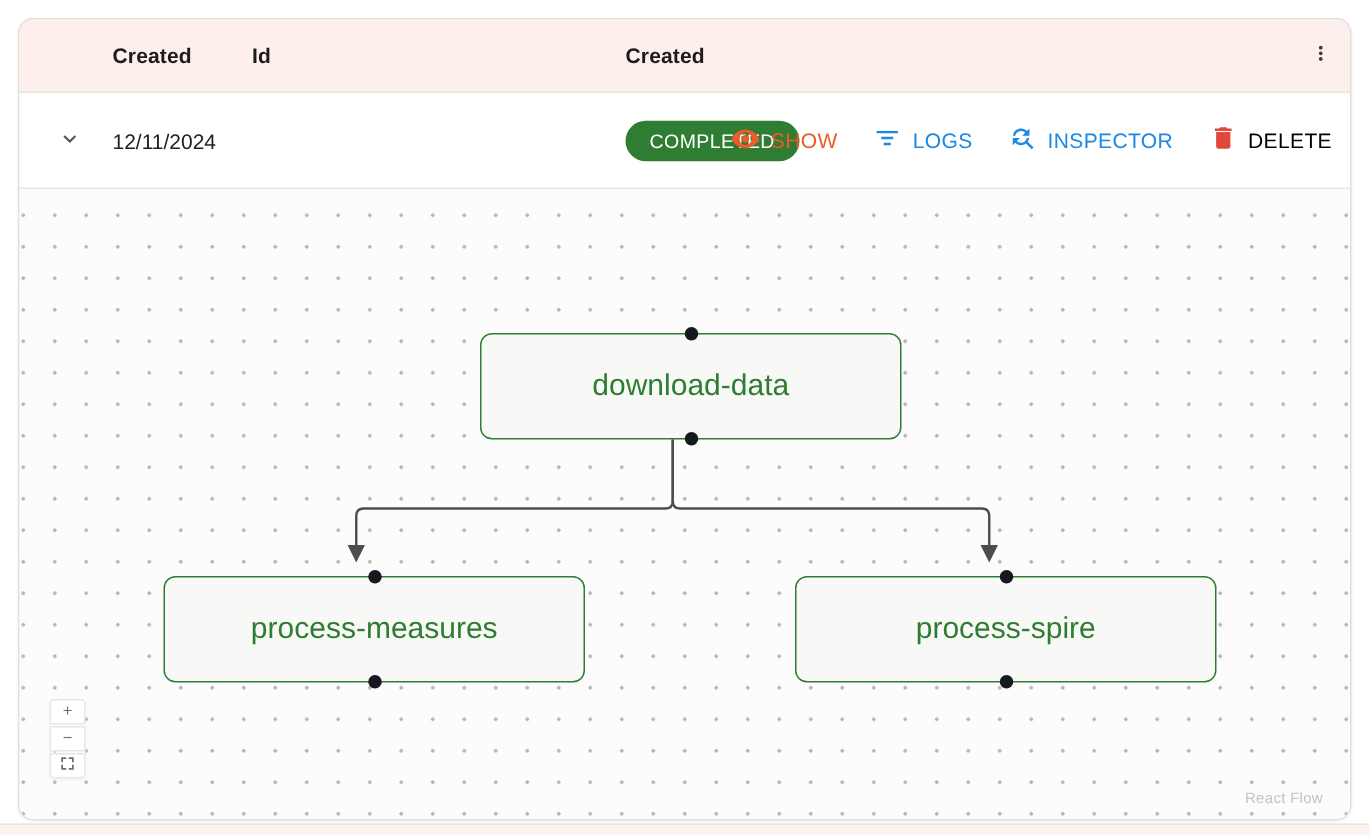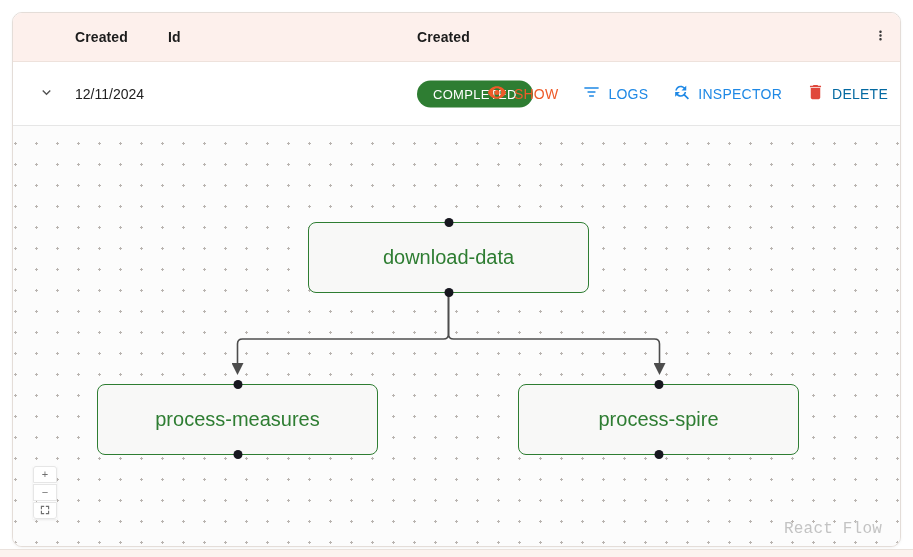--- a/index.html
+++ b/index.html
@@ -38,51 +38,51 @@
     background:#2e7d32; color:#ffffff; font-size:13px; font-weight:500;
     letter-spacing:.3px; padding:6px 16px; border-radius:15px; }
   .actions { position:absolute; right:12px; top:50%; transform:translateY(-50%);
     display:flex; align-items:center; gap:24px; }
   .action-btn { display:flex; align-items:center; gap:7px; border:none;
     background:transparent; cursor:pointer; font-size:14px; font-weight:500;
     letter-spacing:.25px; font-family:inherit; }
   .action-show { color:#ee5b2a; }
   .action-logs { color:#1e88e5; }
   .action-inspector { color:#1e88e5;justify-content:space-between; }
-  .action-delete { color:#0369a1; }
+  .action-delete { color:#000000; }
 
   
   .canvas { position:relative; flex:1 1 auto; background:#fcfcfc;
     background-image:radial-gradient(#b9b4b0 1px, transparent 1.3px);
     background-size:21px 21px; background-position:13px 7px; }
   .edges { position:absolute; inset:0; pointer-events:none; }
 
   .flow-node { position:absolute; width:281px; height:71px;
     background:#f8f8f7; border:1.5px solid #2e7d32; border-radius:8px;
-    display:flex; align-items:center; justify-content:center; cursor:pointer; }
+    display:flex; align-items:center; justify-content:center; cursor:pointer;margin-left:12px; }
   .flow-node .node-label { font-size:20px; color:#2e7d32; }
   .node-download { left:295px; top:96px; }
   .node-measures { left:84px;  top:258px; }
   .node-spire    { left:505px; top:258px; }
   .handle { position:absolute; left:50%; width:9px; height:9px; border-radius:50%;
     background:#17171f; transform:translateX(-50%); }
   .handle-top { top:-5px; } .handle-bottom { bottom:-5px; }
 
   
   .controls { position:absolute; left:20px; top:340px; width:24px;
     display:flex; flex-direction:column; gap:1px;
     box-shadow:0 1px 2px rgba(0,0,0,.08); }
   .ctrl-btn { width:24px; height:17px; background:#ffffff; border:1px solid #e6e6e6;
     color:#6f6f6f; font-size:11px; line-height:1; cursor:pointer;
     display:flex; align-items:center; justify-content:center; padding:0; }
   .ctrl-btn:first-child { border-radius:3px 3px 0 0; }
   .ctrl-btn:last-child  { border-radius:0 0 3px 3px; }
 
-  .attribution { position:absolute; right:18px; bottom:8px; font-size:16px;
-    color:#c3c3c3; text-decoration:none; letter-spacing:.2px;font-family:Liberation Mono, monospace; }
+  .attribution { position:absolute; right:18px; bottom:8px; font-size:10px;
+    color:#c3c3c3; text-decoration:none; letter-spacing:.2px; }
 
   
   .bottom-strip { position:absolute; left:0; top:549px; width:913px; height:8px;
     background:#fcf2ee; border-top:1px solid #eae2dd; }
 </style>
 </head>
 <body>
 
 <div class="stage">
   <div class="card">

